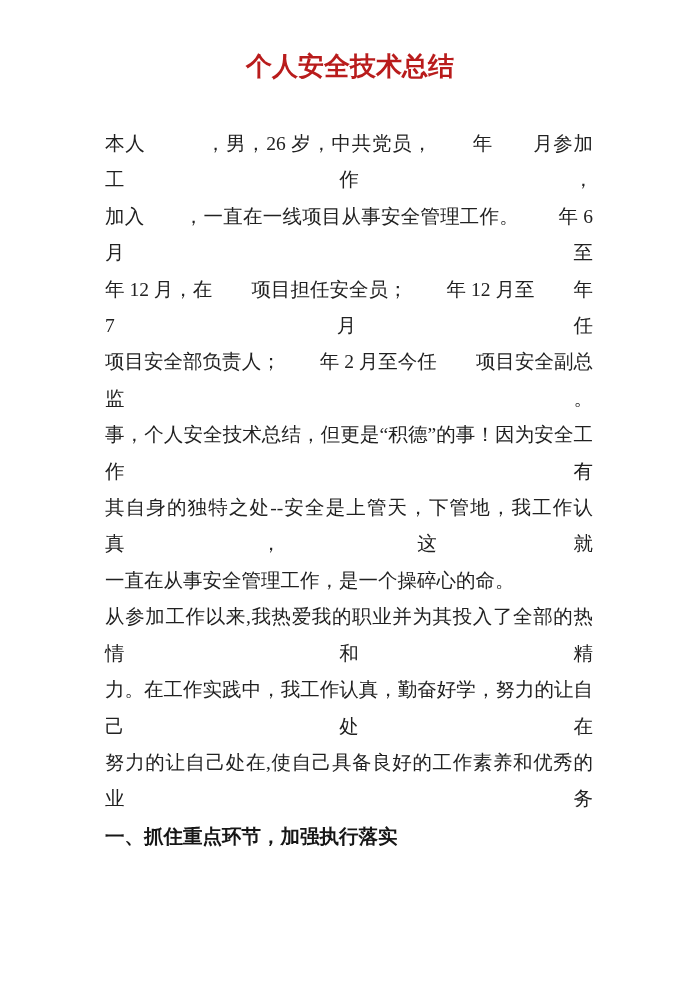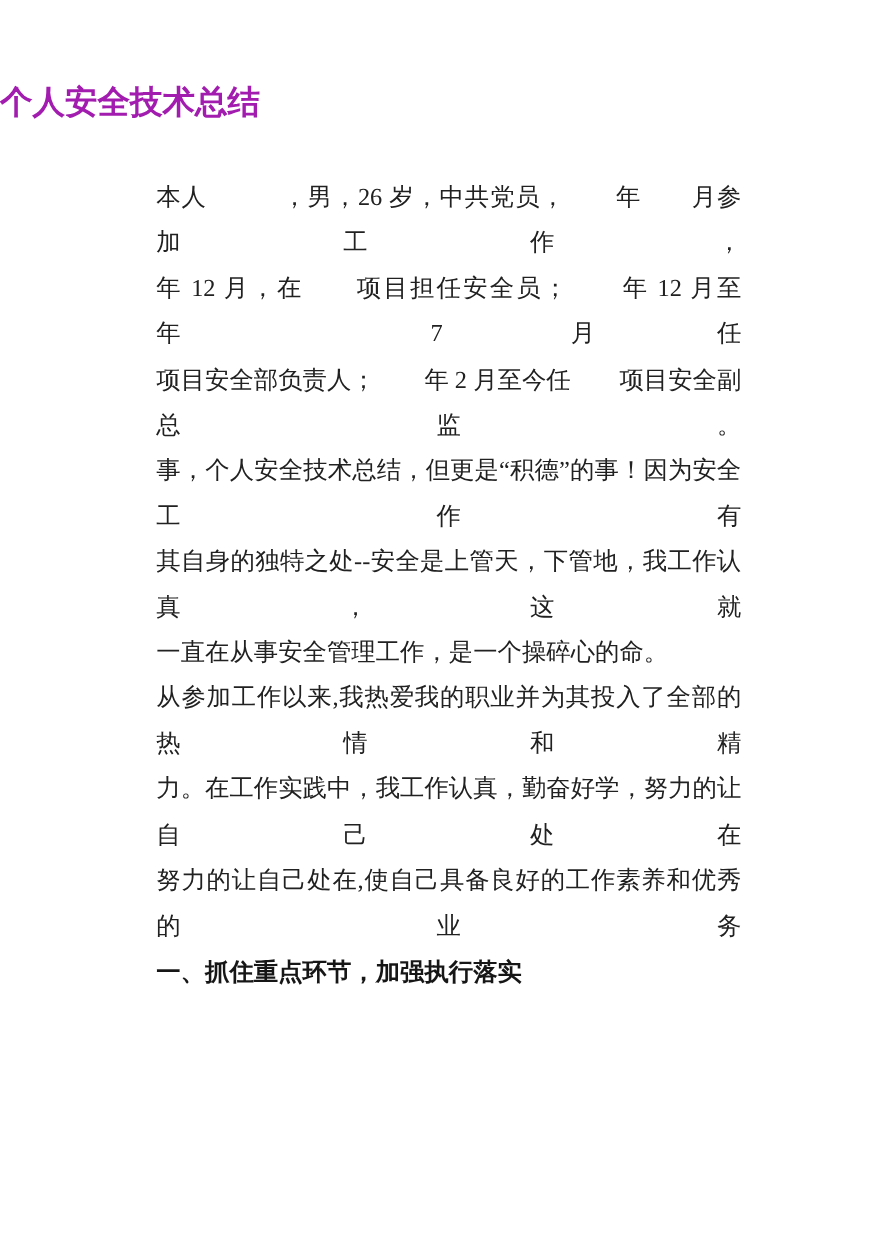--- a/index.html
+++ b/index.html
@@ -10,53 +10,54 @@
   .page {
     position: relative;
     width: 700px;
     height: 990px;
     background: #ffffff;
     overflow: hidden;
     font-family: "Liberation Serif", serif;
     color: #212121;
   }
   .doc-title {
-    margin: 64px 0 0 0;
+    margin: 49px 0 0 0;
+    text-align: center;
     font-size: 26px;
     line-height: 36px;
     font-weight: bold;
-    color: #a21caf;
+    color: #b91c1c;
     font-family: "Liberation Serif", serif;
   }
   .doc-body {
     margin: 41px 107px 0 105px; 
   }
   .line {
     font-size: 19.5px;
     line-height: 36.4px;
     text-align: left;
-    margin-left: 20px;
   }
   .line.justify {
     text-align: justify;
     text-align-last: justify;
   }
   .line.heading {
     font-weight: bold;
     font-family: "Liberation Sans", sans-serif;
     color: #161616;
   }
 </style>
 </head>
 <body>
 
 <div class="page">
   <h1 class="doc-title">个人安全技术总结</h1>
   <div class="doc-body">
       <div class="line justify">本人　　　，男，26 岁，中共党员，　　年　　月参加工作，</div>
+      <div class="line justify">加入　　，一直在一线项目从事安全管理工作。　　年 6 月至</div>
       <div class="line justify">年 12 月，在　　项目担任安全员；　　年 12 月至　　年 7 月任</div>
       <div class="line justify">项目安全部负责人；　　年 2 月至今任　　项目安全副总监。</div>
       <div class="line justify">事，个人安全技术总结，但更是“积德”的事！因为安全工作有</div>
       <div class="line justify">其自身的独特之处--安全是上管天，下管地，我工作认真，这就</div>
       <div class="line">一直在从事安全管理工作，是一个操碎心的命。</div>
       <div class="line justify">从参加工作以来,我热爱我的职业并为其投入了全部的热情和精</div>
       <div class="line justify">力。在工作实践中，我工作认真，勤奋好学，努力的让自己处在</div>
       <div class="line justify">努力的让自己处在,使自己具备良好的工作素养和优秀的业务</div>
       <div class="line heading">一、抓住重点环节，加强执行落实</div>
     </div>

